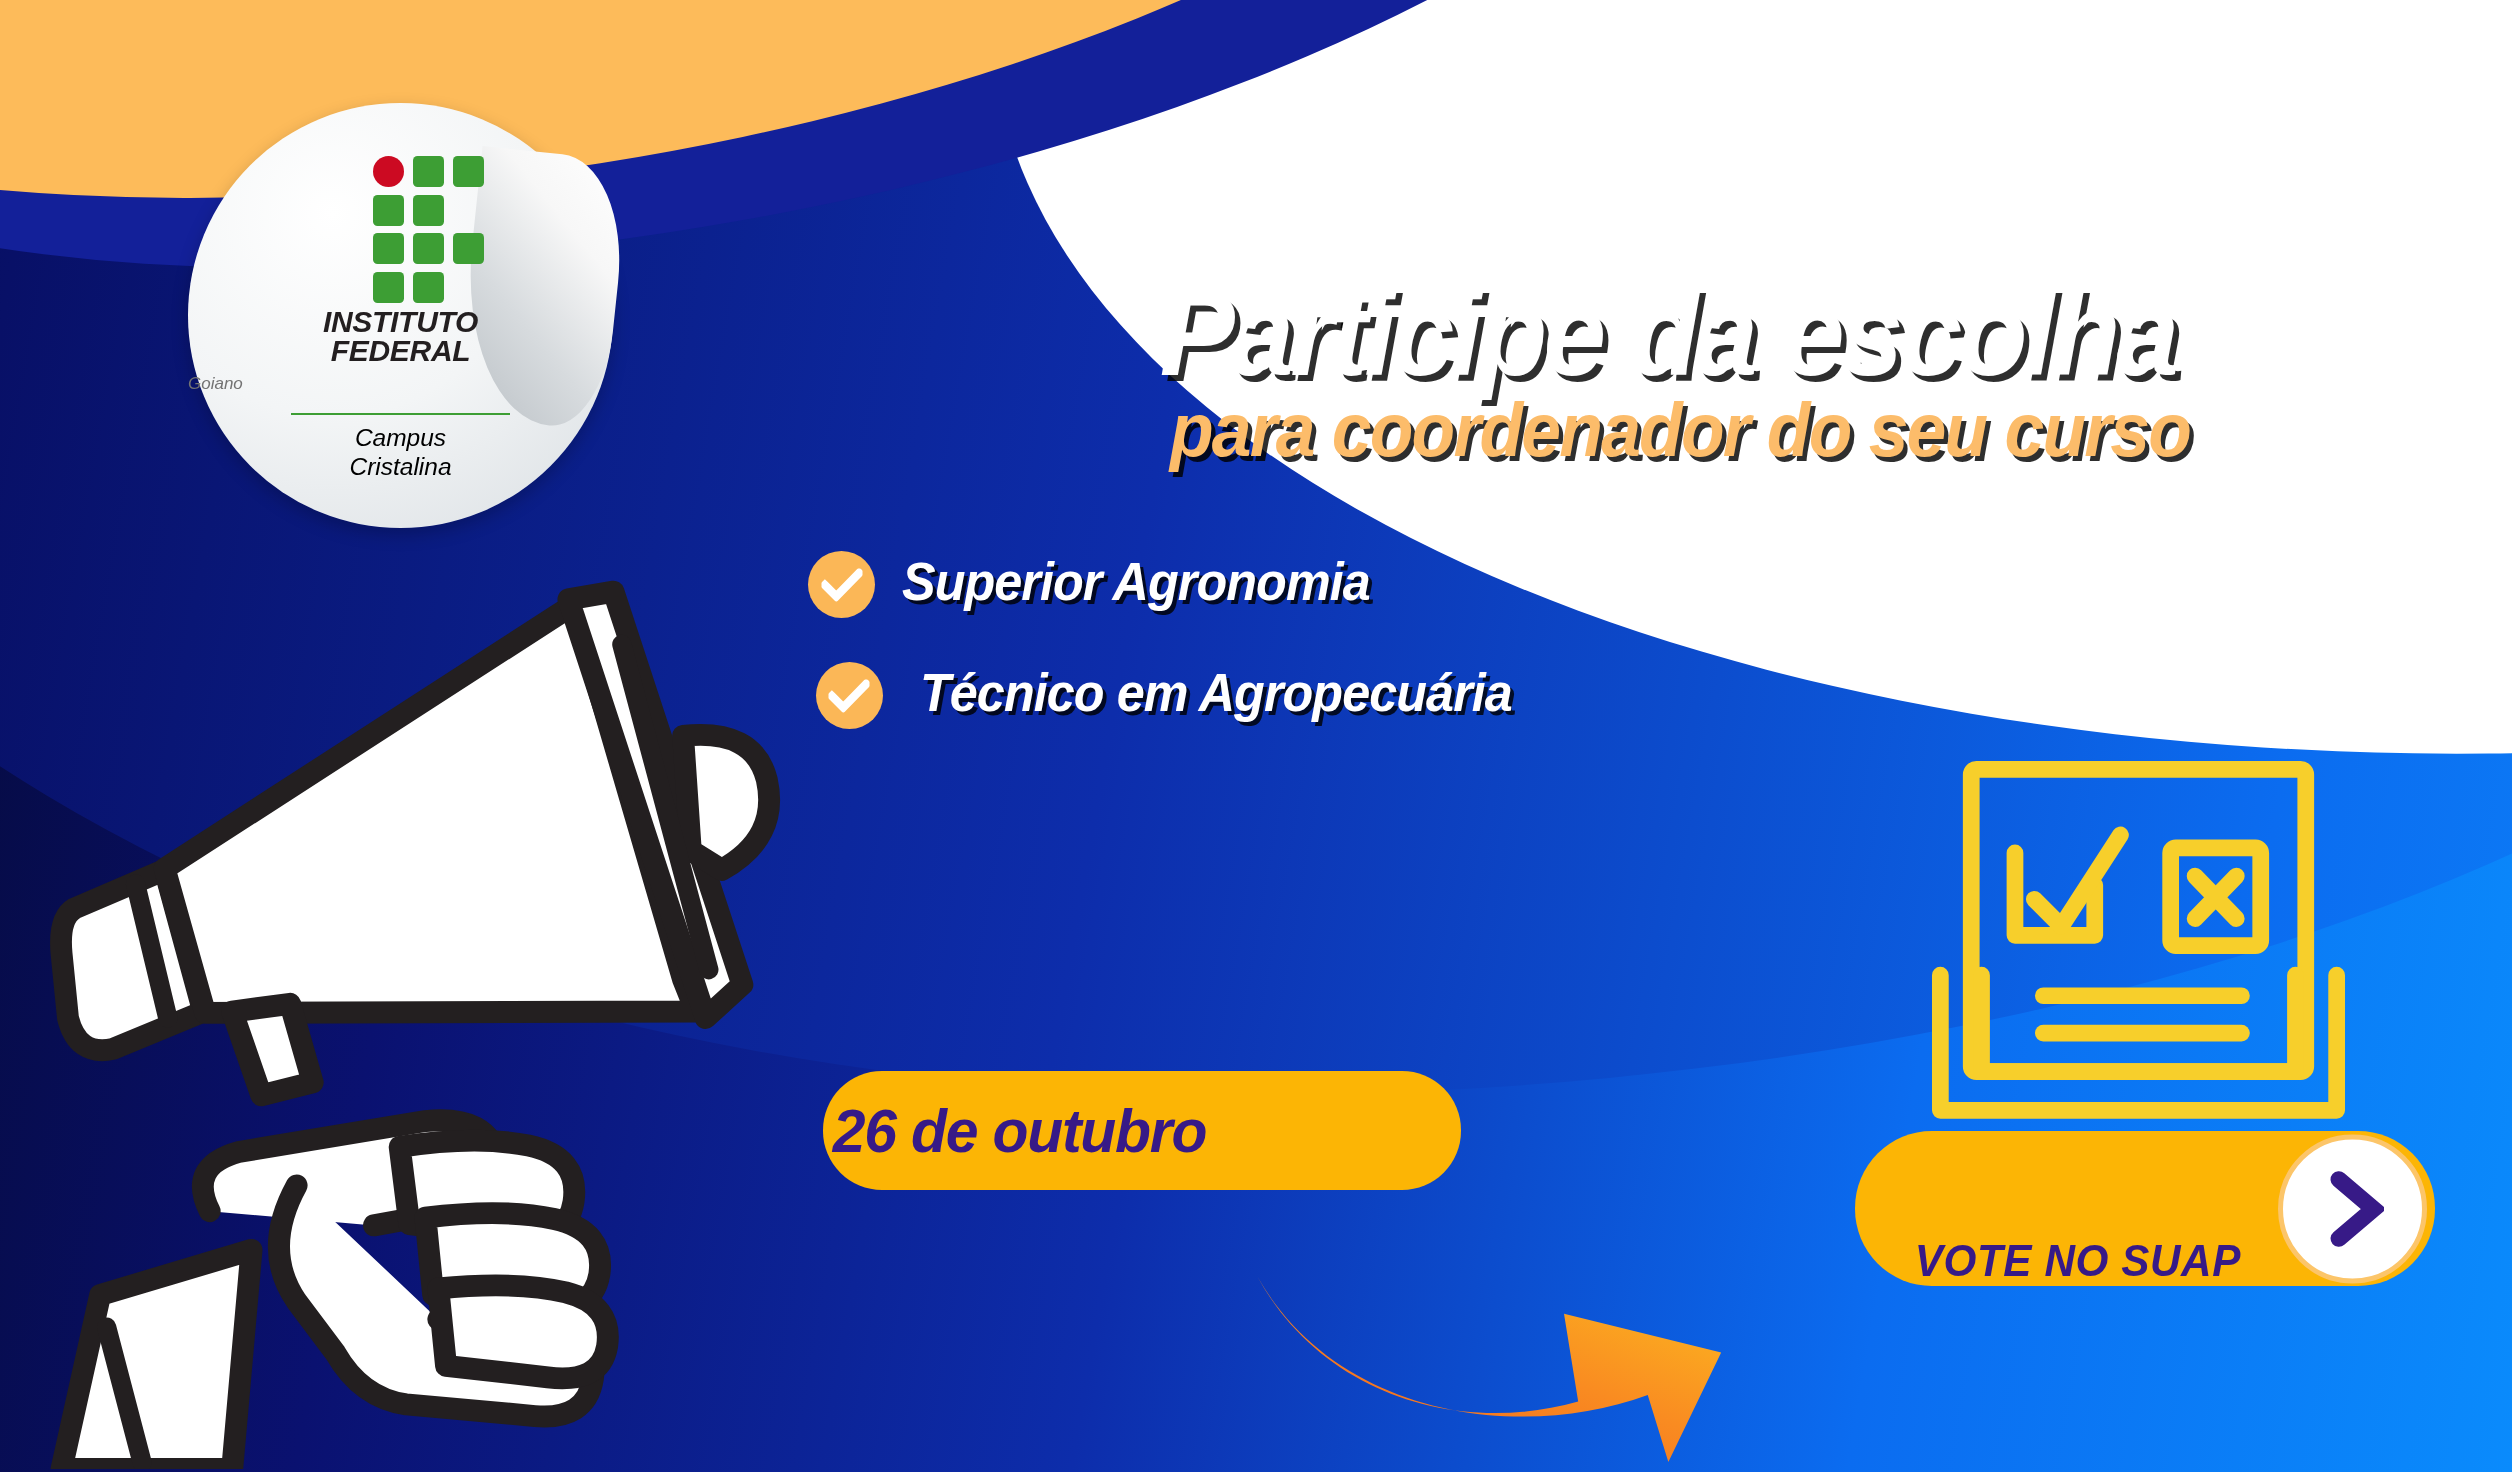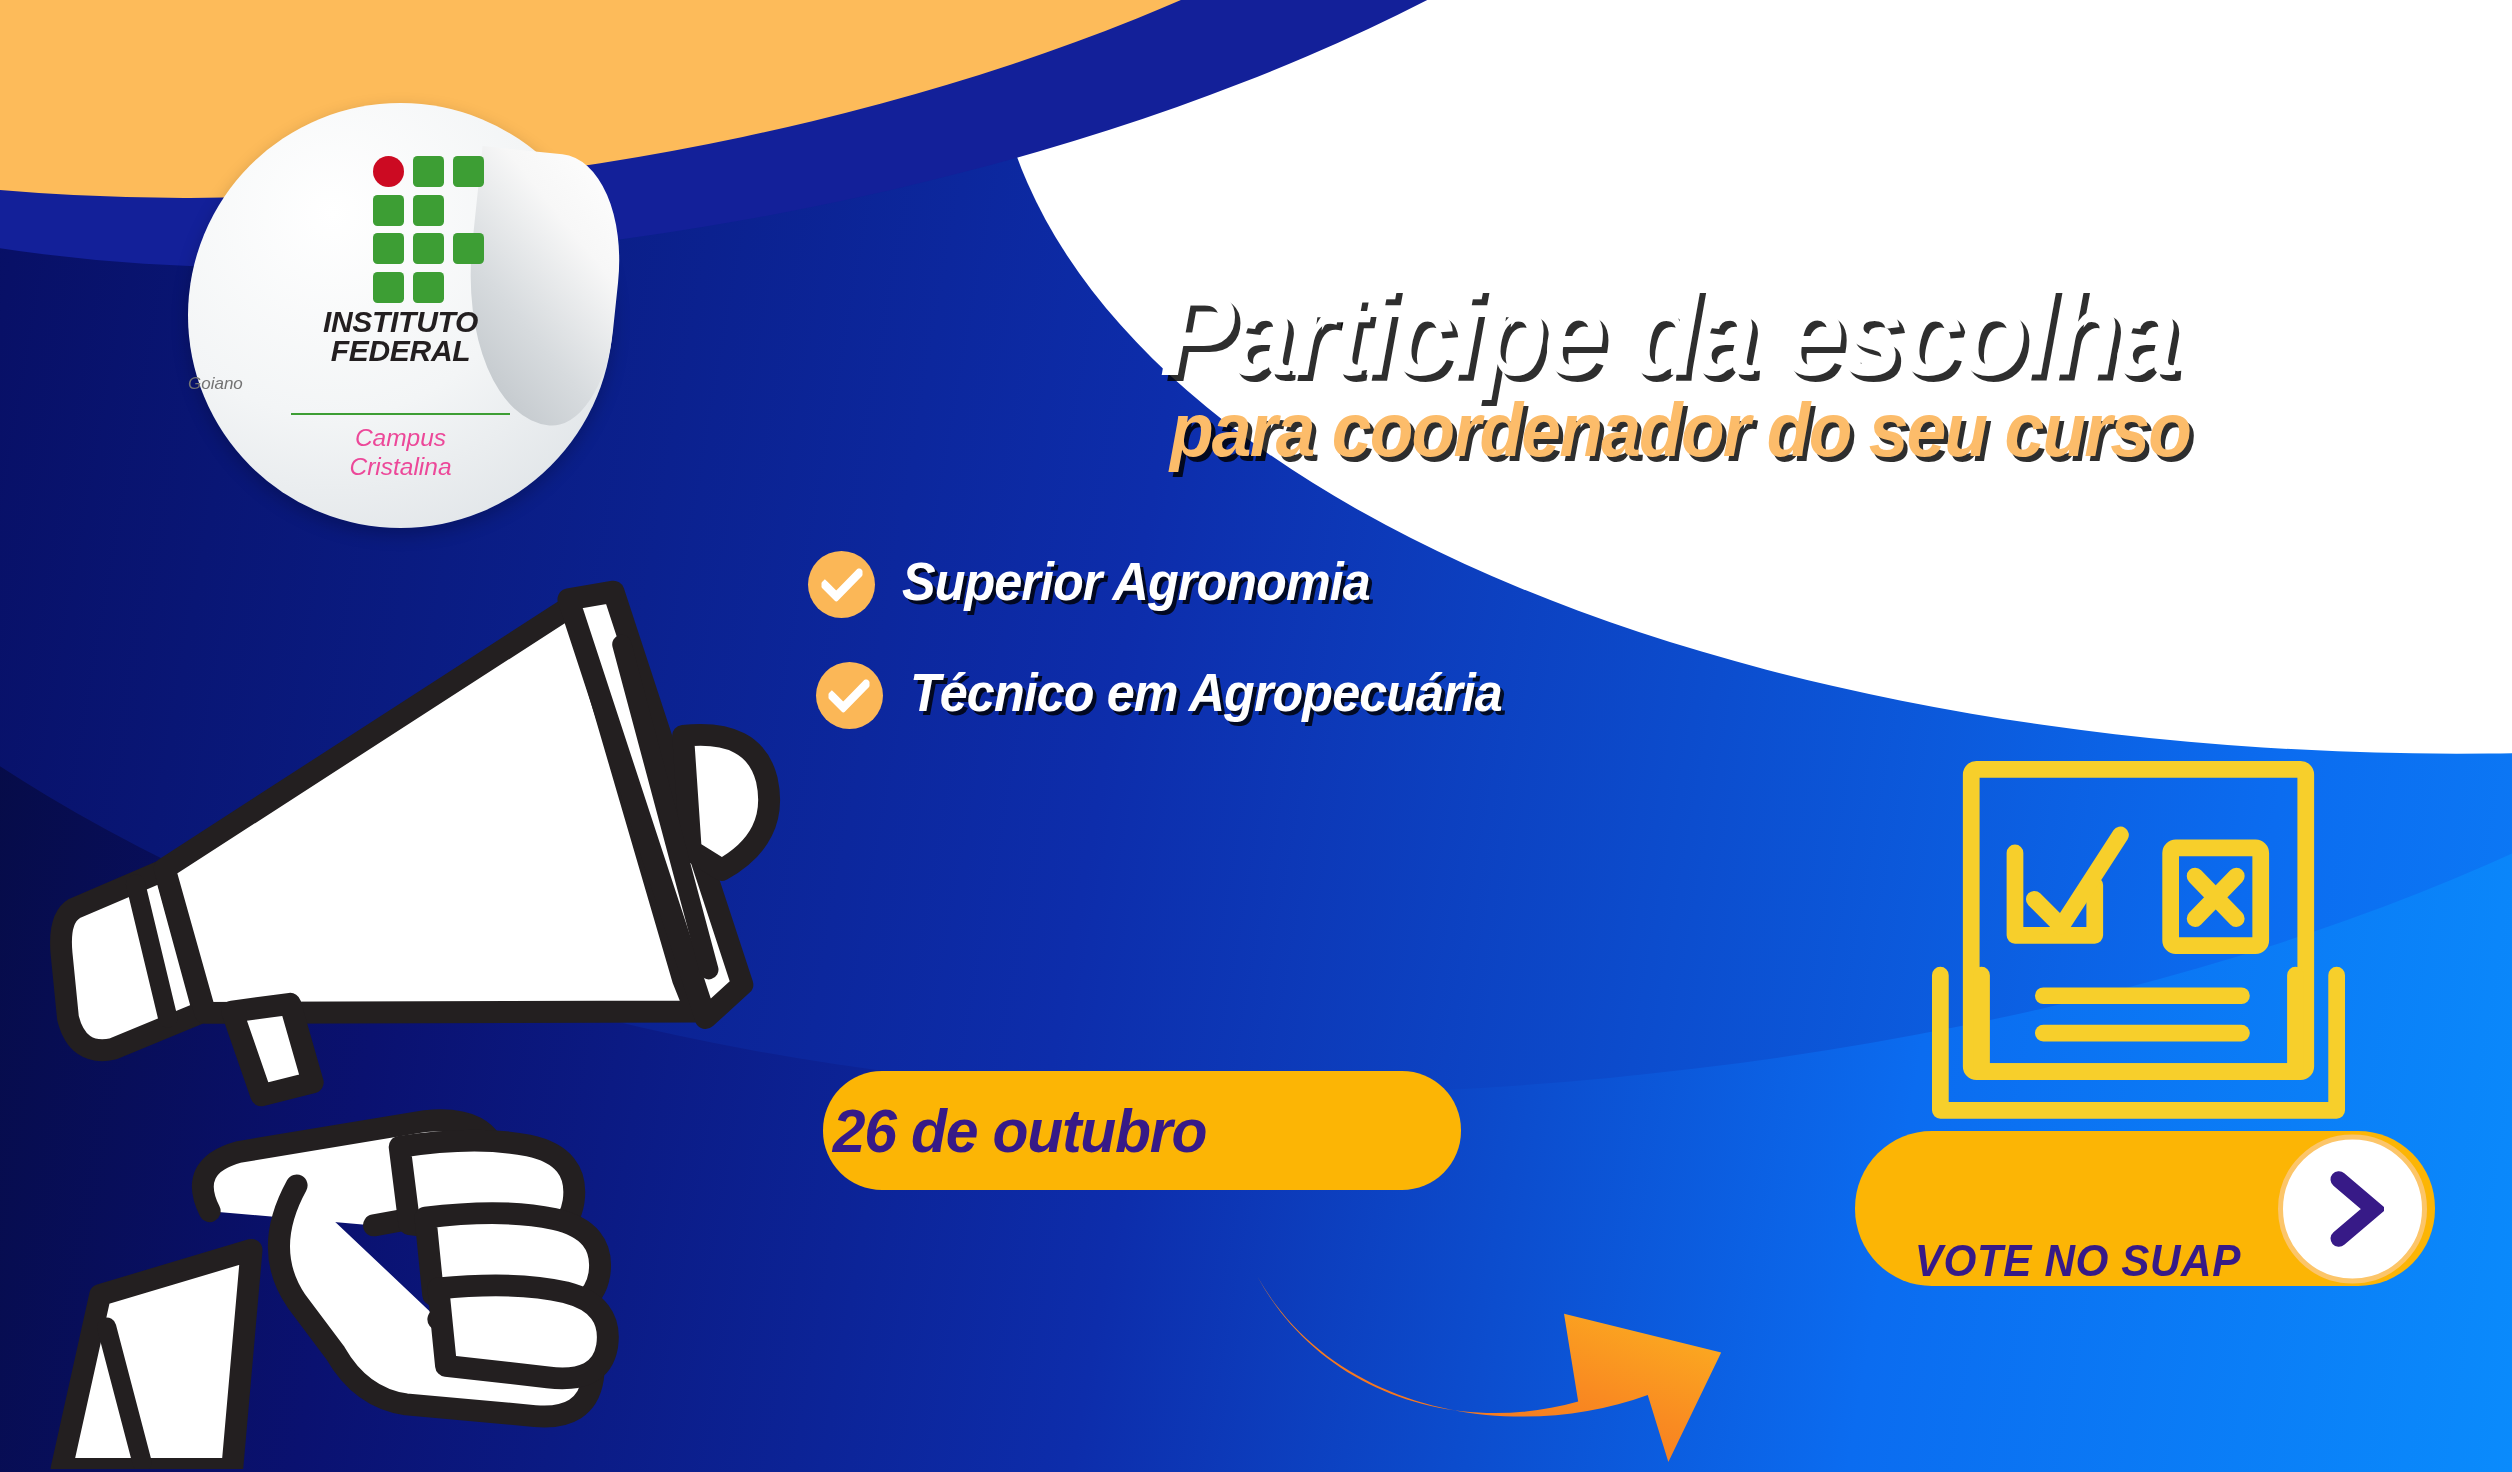--- a/index.html
+++ b/index.html
@@ -86,21 +86,21 @@
   .if-unit{
     position:absolute; left:0; right:0; top:271px;
     text-align:left; font-size:17px; color:#737373;
   }
   .if-rule{
     position:absolute; left:103px; right:103px; top:310px;
     height:1.9px; background:#3d9e34;
   }
   .if-campus{
     position:absolute; left:0; right:0; top:321px;
-    text-align:center; font-size:24.5px; line-height:1.18; color:#ec4899;
+    text-align:center; font-size:24.5px; line-height:1.18; color:#000000;
   }
 
   
   .megaphone{
     position:absolute; left:39px; top:567px;
     width:760px; height:902px;
   }
   .megaphone svg{width:100%;height:100%;display:block;}
 
   
@@ -136,21 +136,21 @@
   
   .courses{
     position:absolute; left:808px; top:551px;
     width:1353px;
   }
   .course-row{
     display:flex; align-items:flex-start;
     height:111px;
   }
   .course-row.r2{padding-left:18px;}
-  .course-row.r3{padding-left:7.7px;}
+  .course-row.r3{padding-left:7.7px;gap:10px;}
   .check-badge{
     flex:0 0 auto;
     width:67px; height:67px;
     border-radius:50%;
     background:#fbb757;
     position:relative;
   }
   .check-badge svg{position:absolute;left:50%;top:50%;transform:translate(-50%,-50%);}
   .course-label{
     margin-left:27px;

